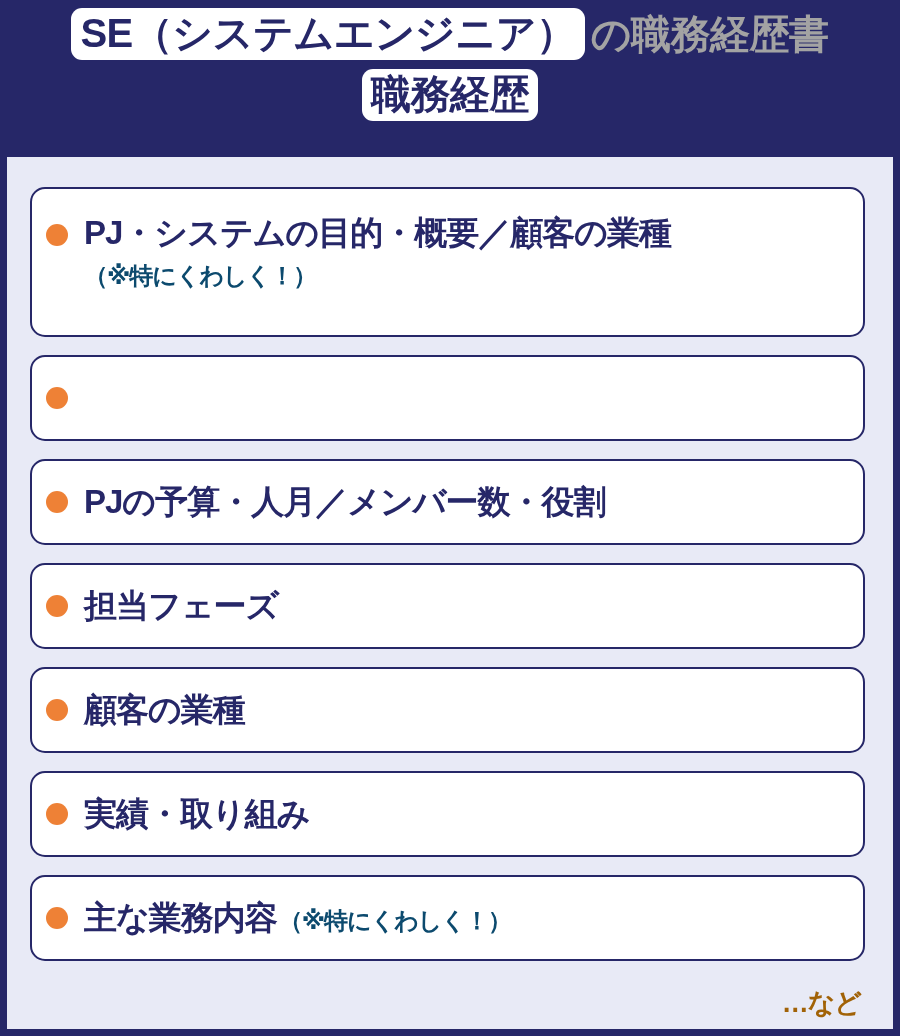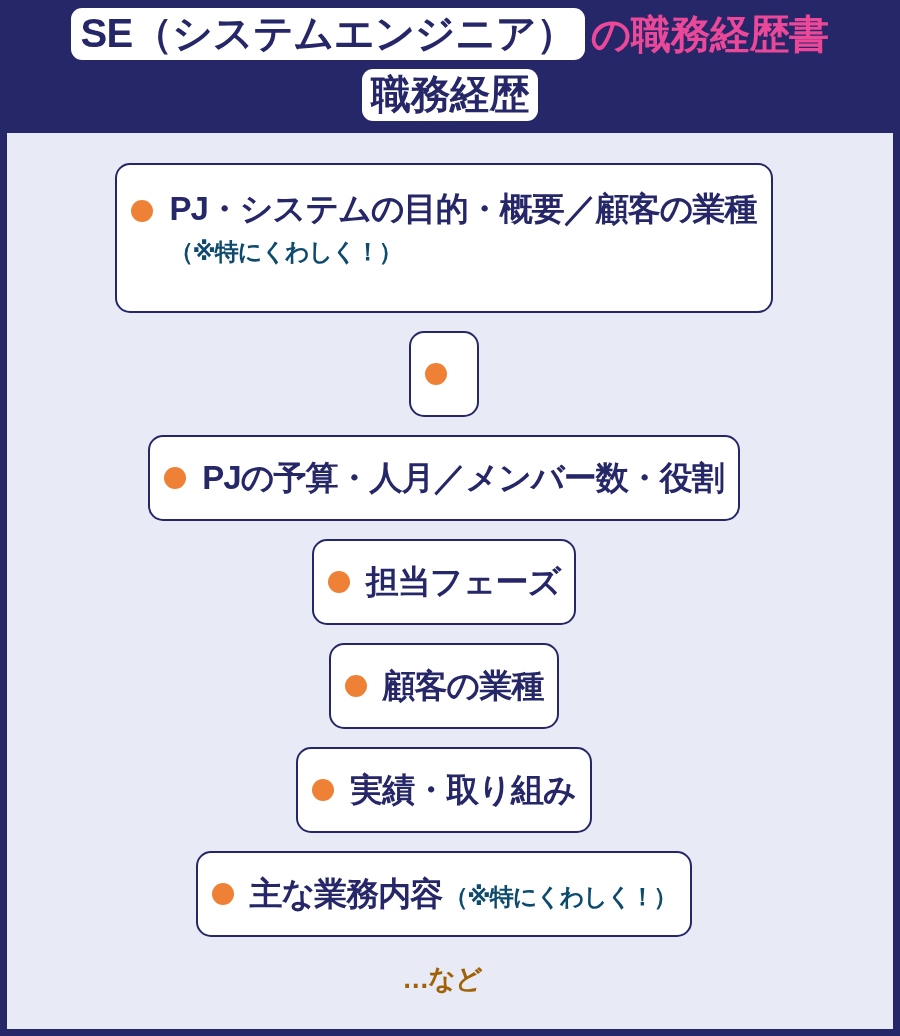--- a/index.html
+++ b/index.html
@@ -14,20 +14,21 @@
     overflow: hidden;
   }
   .poster {
     position: relative;
     width: 900px;
     height: 1036px;
     box-sizing: border-box;
     background: #262768;
     display: flex;
     flex-direction: column;
+    gap: 24px;
   }
 
   
   .header {
     flex: 0 0 auto;
     background: #262768;
     padding: 8px 0 12px 0;
     text-align: center;
   }
   .title-line {
@@ -44,38 +45,37 @@
     color: #262768;
     border-radius: 11px;
     font-size: 40px;
     font-weight: bold;
     letter-spacing: -0.5px;
     padding: 5px 9px 7px 9px;
     line-height: 1.0;
   }
   .title-rest {
     display: inline-block;
-    color: #ec4899;
+    color: #a3a3a3;
     font-size: 40px;
     font-weight: bold;
     letter-spacing: -0.5px;
     padding-left: 6px;
     line-height: 1.0;
   }
 
   
   .body-area {
     flex: 1 1 auto;
     background: #e8eaf6;
     margin: 0 7px 7px 7px;
-    padding: 30px 28px 0 16px;
+    padding: 30px 28px 0 23px;
     box-sizing: border-box;
     display: flex;
     flex-direction: column;
-    align-items: center;
   }
 
   .card {
     background: #ffffff;
     border: 2px solid #262768;
     border-radius: 15px;
     box-sizing: border-box;
     display: flex;
     align-items: center;
     padding: 0 14px;

